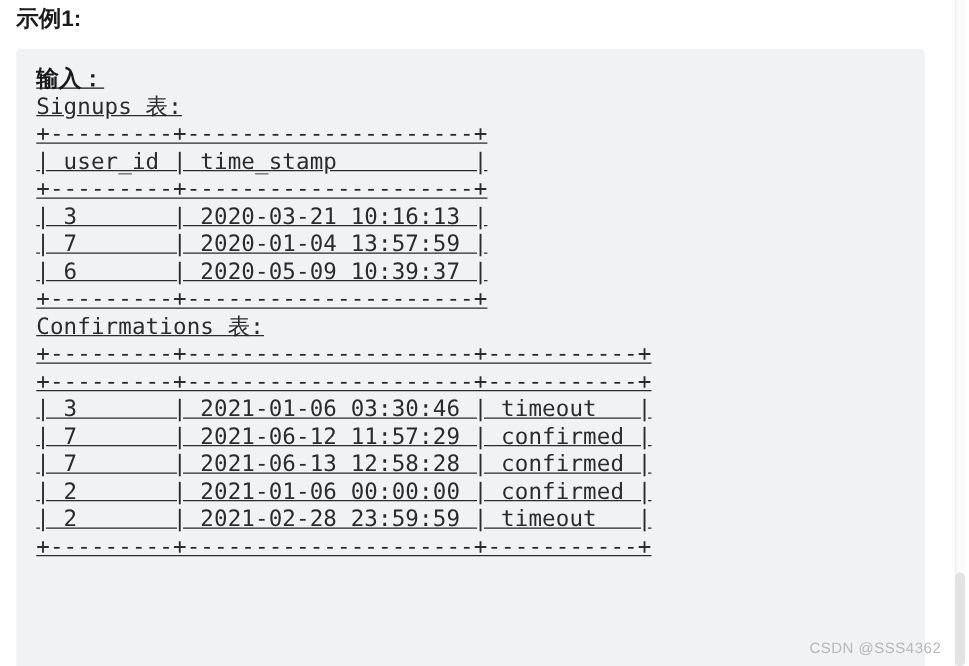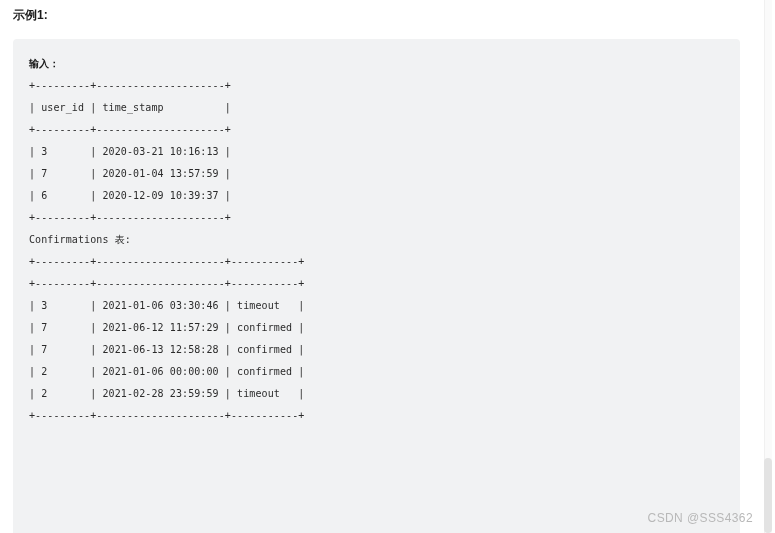--- a/index.html
+++ b/index.html
@@ -15,21 +15,21 @@
     font-family: "Liberation Sans", sans-serif;
     -webkit-font-smoothing: antialiased;
   }
 
   
   .page-heading {
     position: absolute;
     left: 13px;
     top: 5px;
     font-family: "Liberation Sans", sans-serif;
-    font-size: 12px;
+    font-size: 18px;
     font-weight: bold;
     color: #1c1c1c;
     line-height: 20px;
     letter-spacing: 0px;
     white-space: pre;
     text-align: right;
   }
 
   
   .code-block {
@@ -40,26 +40,27 @@
     height: 500px;
     background: #f1f2f3;
     border-radius: 4px;
     overflow: hidden;
     box-sizing: border-box;
     padding: 14px 0 0 16px;
   }
 
   .code-line {
     font-family: "DejaVu Sans Mono", "Liberation Mono", monospace;
-    font-size: 10px;
+    font-size: 18px;
     line-height: 22px;
     color: #2b2b2b;
     white-space: pre;
     letter-spacing: 0.1px;
     min-height: 22px;
+    text-decoration: underline;
   }
 
   .code-line.bold {
     font-weight: bold;
     color: #1a1a1a;
   }
 
   
   .watermark {
     position: absolute;
@@ -97,33 +98,34 @@
 </style>
 </head>
 <body>
 
 <div class="page-heading">示例1:</div>
 
 <div class="code-block">
 
   <div class="code-line bold">输入：</div>
 
+  <div class="code-line">Signups 表:</div>
 
   <div class="code-line">+---------+---------------------+</div>
 
   <div class="code-line">| user_id | time_stamp          |</div>
 
   <div class="code-line">+---------+---------------------+</div>
 
   <div class="code-line">| 3       | 2020-03-21 10:16:13 |</div>
 
   <div class="code-line">| 7       | 2020-01-04 13:57:59 |</div>
 
 
-  <div class="code-line">| 6       | 2020-12-09 10:39:37 |</div>
+  <div class="code-line">| 6       | 2020-05-09 10:39:37 |</div>
 
   <div class="code-line">+---------+---------------------+</div>
 
   <div class="code-line">Confirmations 表:</div>
 
   <div class="code-line">+---------+---------------------+-----------+</div>
 
 
   <div class="code-line">+---------+---------------------+-----------+</div>
 

